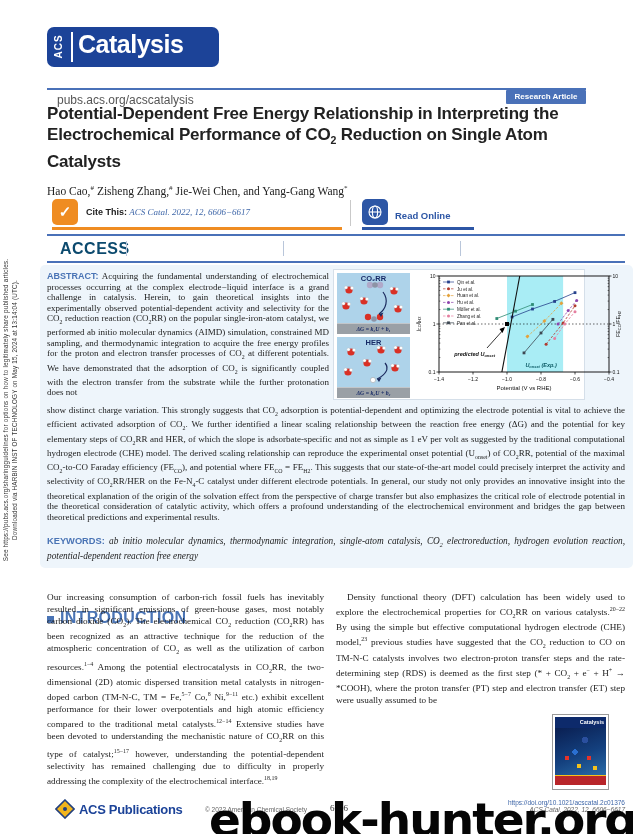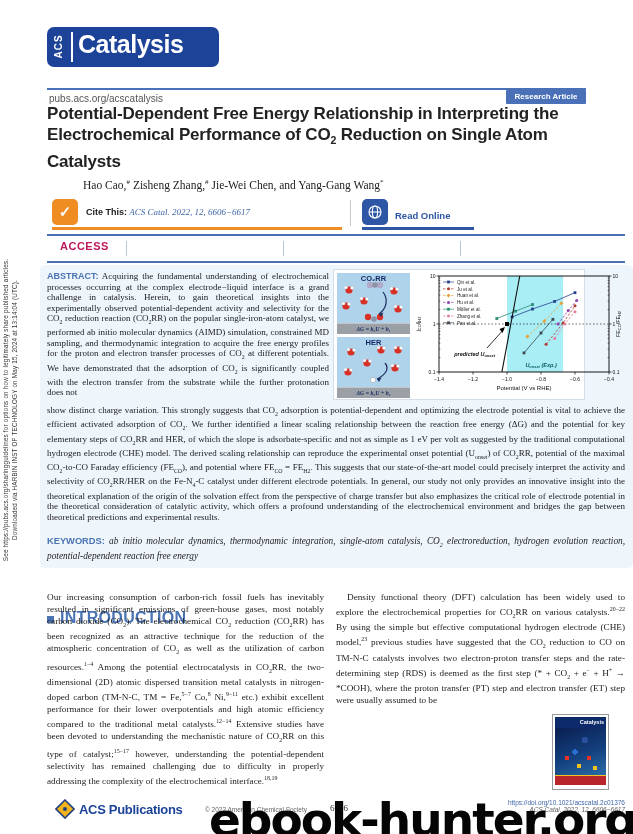--- a/index.html
+++ b/index.html
@@ -16,49 +16,49 @@
 
   
   .logo-box { position:absolute; left:47px; top:27px; width:172px; height:40px; background:#1c4398;
               border-radius:7px; }
   .logo-acs { position:absolute; left:-9px; top:14px; width:40px; text-align:center; color:#fff;
               font-size:10px; font-weight:bold; letter-spacing:1px; transform:rotate(-90deg); }
   .logo-sep { position:absolute; left:24px; top:5px; bottom:5px; width:1.5px; background:#fff; }
   .logo-name { position:absolute; left:31px; top:3px; color:#fff; font-size:25px; font-weight:bold;
                letter-spacing:-.5px; }
   .header-rule { position:absolute; left:47px; top:88px; width:539px; height:1.5px; background:#4a71b8; }
-  .site-url { position:absolute; left:49px; top:93px; font-size:10px; color:#555; }
+  .site-url { position:absolute; left:57px; top:93px; font-size:12px; color:#555; }
   .badge { position:absolute; left:506px; top:89.5px; width:80px; height:14px; background:#4a71b8;
            color:#fff; font-size:8px; font-weight:bold; text-align:center; line-height:14px;
            border-radius:1px; }
 
   .title { position:absolute; left:47px; top:103px; width:545px; font-size:17px; font-weight:bold;
            line-height:21px; color:#222; letter-spacing:-.2px; }
   .title sub, .authors sup { font-size:62%; }
-  .authors { position:absolute; left:47px; top:178px; width:545px; font-size:11.5px; color:#222;margin-left:36px; }
+  .authors { position:absolute; left:47px; top:184px; width:545px; font-size:11.5px; color:#222; }
 
   
   .cite-badge { position:absolute; left:52px; top:199px; width:26px; height:26px; background:#ef8c22;
                 border-radius:5px; color:#fff; text-align:center; line-height:26px; font-size:15px;
                 font-weight:bold; }
   .cite-text { position:absolute; left:86px; top:207px; font-size:9px; }
   .cite-text .lbl { font-family:"Liberation Sans",sans-serif; font-weight:bold; color:#222;margin-top:8px; }
   .cite-text .ref { font-style:italic; color:#3e66a8; }
   .cite-underline { position:absolute; left:52px; top:227px; width:290px; height:2.5px; background:#ef8c22; }
   .cite-divider { position:absolute; left:350px; top:200px; width:1px; height:26px; background:#c9c9c9; }
   .read-box { position:absolute; left:362px; top:199px; width:112px; height:26px; }
   .read-icon { position:absolute; left:0; top:0; width:26px; height:26px; background:#2d56a5; border-radius:5px; }
   .read-label { position:absolute; left:33px; top:11px; font-size:9.5px; font-weight:bold; color:#2d56a5; }
   .read-underline { position:absolute; left:362px; top:227px; width:112px; height:2.5px; background:#2d56a5; }
 
   
   .rule-a { position:absolute; left:47px; top:234px; width:578px; height:1.5px; background:#4a71b8; }
   .rule-b { position:absolute; left:47px; top:261px; width:578px; height:1.5px; background:#4a71b8; }
-  .access-word { position:absolute; left:60px; top:240px; font-size:11px; font-weight:bold;
-                 color:#be185d; letter-spacing:.5px; }
+  .access-word { position:absolute; left:60px; top:240px; font-size:16px; font-weight:bold;
+                 color:#0c4a6e; letter-spacing:.5px; }
   .vsep { position:absolute; top:241px; width:1px; height:15px; background:#b9c6da; }
   .access-item { position:absolute; top:243px; font-size:8.8px; color:#333;margin-top:47px; }
   .ai-icon { display:inline-block; vertical-align:-2px; margin-right:4px; }
 
   
   .abstract-bg { position:absolute; left:40px; top:265px; width:593px; height:303px; background:#eef5fb;
                  border-radius:5px; }
   .abs-col { position:absolute; left:47px; top:271px; width:282px; font-size:9px; line-height:10.5px;
              text-align:justify; }
   .blue-label { font-family:"Liberation Sans",sans-serif; font-weight:bold; color:#4a74b5; }

